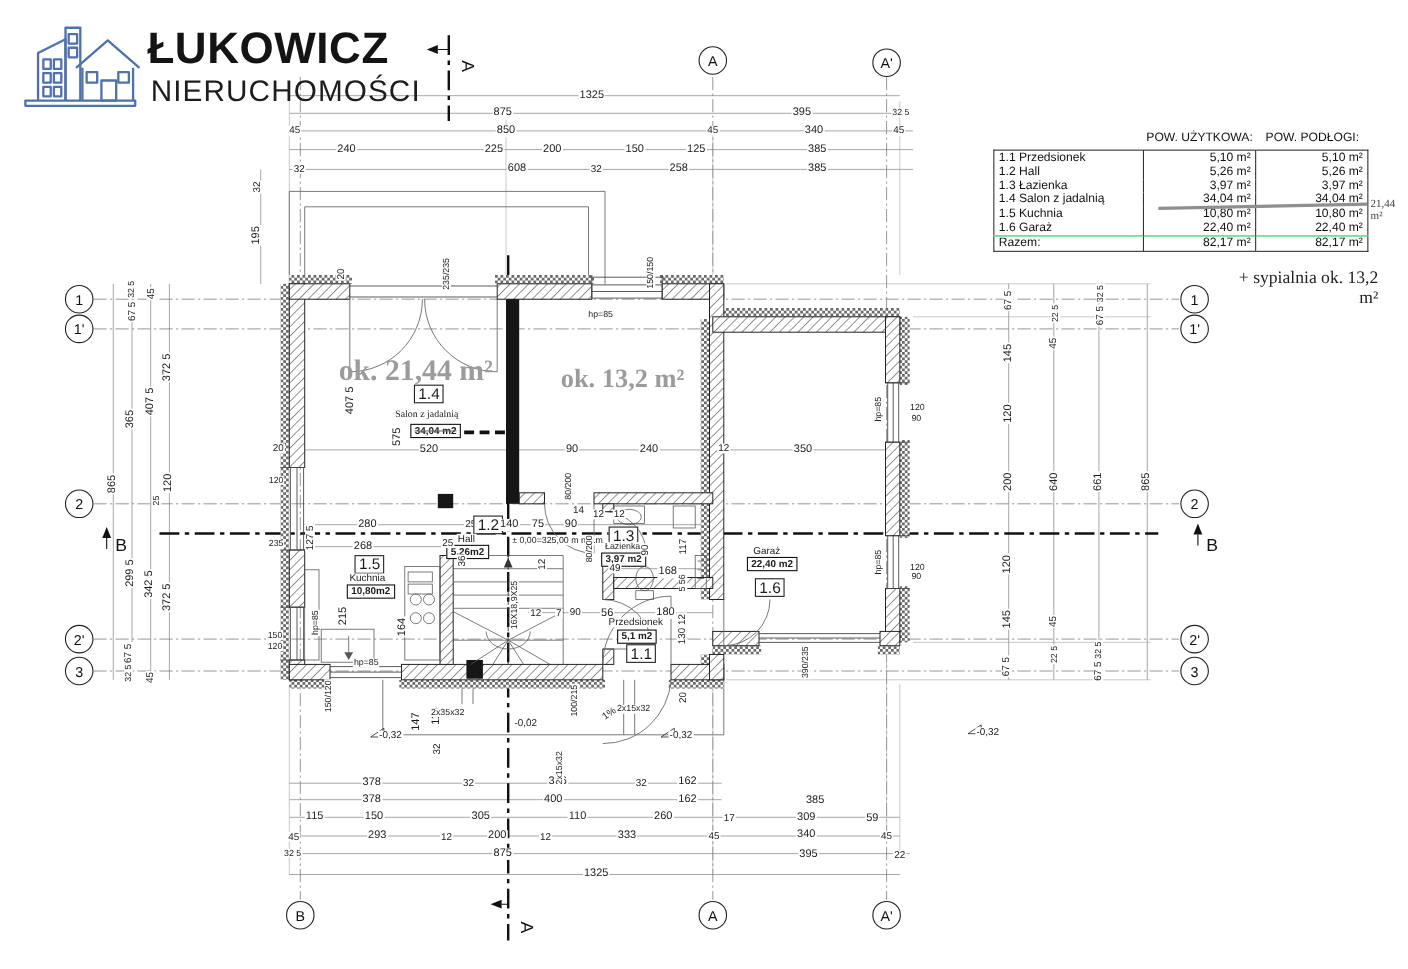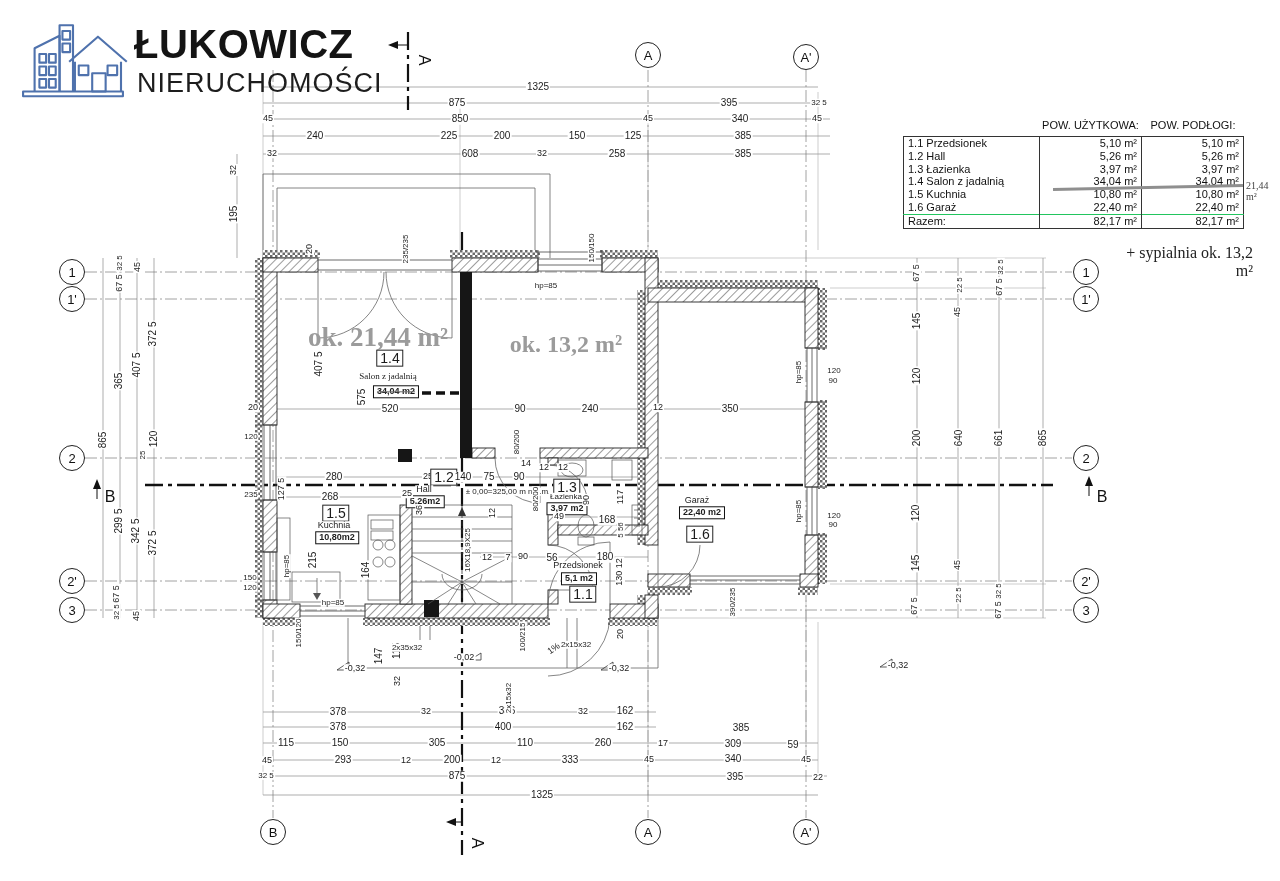--- a/index.html
+++ b/index.html
@@ -360,21 +360,21 @@
       <div class="lbl dim" style="font-size: 8px; left: 834px; top: 371px;">120</div>
       <div class="lbl dim" style="font-size: 8px; left: 833px; top: 381px;">90</div>
       <div class="lbl note rot" style="left: 799px; top: 511px;">hp=85</div>
       <div class="lbl dim" style="font-size: 8px; left: 834px; top: 516px;">120</div>
       <div class="lbl dim" style="font-size: 8px; left: 833px; top: 525px;">90</div>
       <div class="lbl note rot" style="left: 733px; top: 602px;">390/235</div>
       <div class="lbl dim rot" style="left: 379px; top: 656px;">147</div>
       <div class="lbl dim rot" style="left: 397px; top: 651px;">115</div>
       <div class="lbl dim rot" style="font-size: 9px; left: 398px; top: 681px;">32</div>
       <div class="lbl note" style="left: 407px; top: 648px;">2x35x32</div>
-      <div class="lbl dim" style="font-size: 9px; left: 464px; top: 658px;">-0,02</div>
+      <div class="lbl dim" style="font-size: 9px; left: 478px; top: 658px;">-0,02</div>
       <div class="lbl note rot" style="left: 523px; top: 637px;">100/215</div>
       <div class="lbl slope" style="left: 554px; top: 649px;">1%</div>
       <div class="lbl note" style="left: 576px; top: 645px;">2x15x32</div>
       <div class="lbl note rot" style="left: 509px; top: 698px;">2x15x32</div>
       <div class="lbl dim" style="font-size: 9px; left: 355px; top: 669px;">-0,32</div>
       <div class="lbl dim" style="font-size: 9px; left: 619px; top: 669px;">-0,32</div>
       <div class="lbl dim" style="font-size: 9px; left: 898px; top: 666px;">-0,32</div>
       <div class="lbl dim rot" style="font-size: 9px; left: 621px; top: 634px;">20</div>
       <div class="bubble" style="left: 648px; top: 55px;">A</div>
       <div class="bubble" style="left: 806px; top: 57px;">A'</div>

